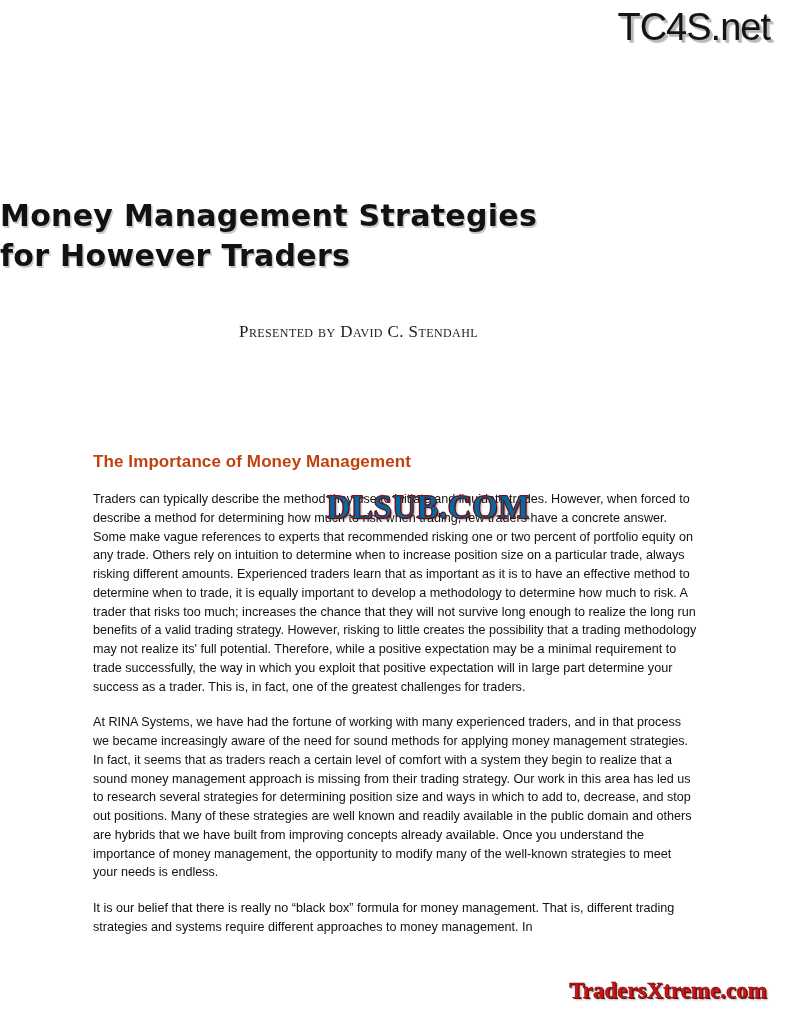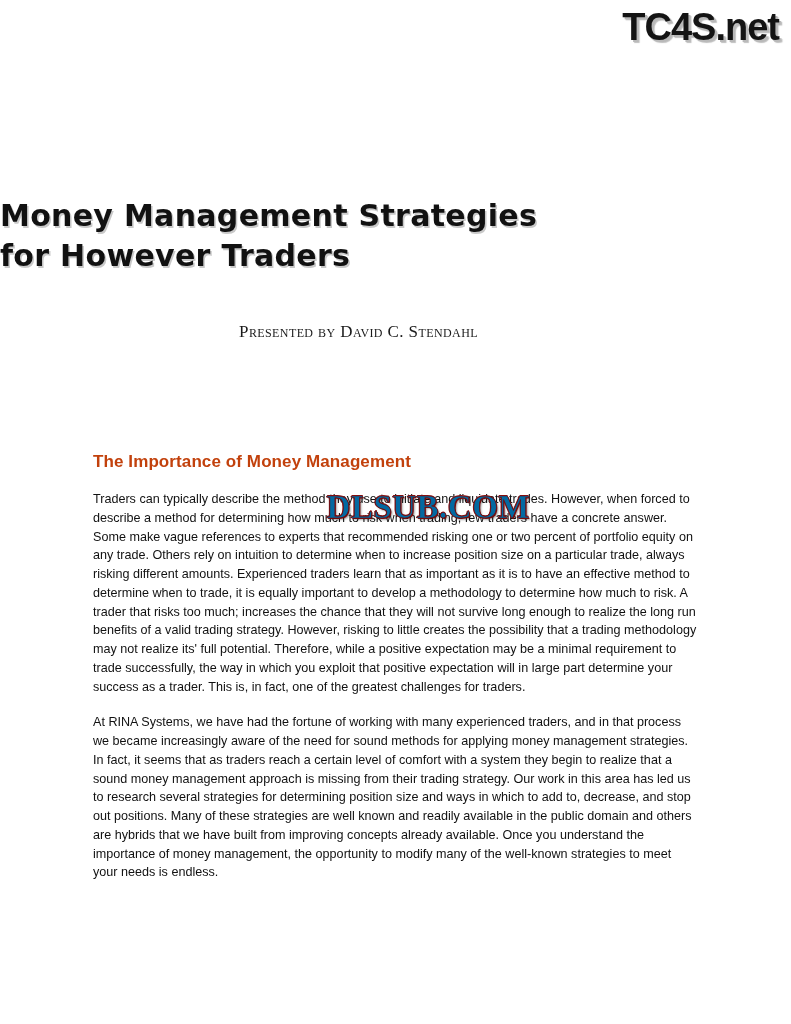--- a/index.html
+++ b/index.html
@@ -19,23 +19,23 @@
   .page {
     position: absolute;
     inset: 0;
     background: #ffffff;
   }
 
   
   .watermark-top {
     position: absolute;
     top: 6px;
-    right: 12px;
+    right: 21px;
     font-family: "Liberation Sans", sans-serif;
-    font-weight: bold;
+    font-weight: normal;
     font-size: 38px;
     letter-spacing: -1px;
     color: #141414;
     text-shadow: 2px 2px 0 #b9b9b9, 3px 3px 1px rgba(0,0,0,0.25);
   }
 
   
   .title-block {
     position: absolute;
     top: 196px;
@@ -135,18 +135,20 @@
       <span class="line2">for However Traders</span>
     </div>
   </div>
 
   <div class="presented-by">Presented by David C. Stendahl</div>
 
   <div class="content">
     <h2 class="section-heading">The Importance of Money Management</h2>
     <p class="para">Traders can typically describe the method they use to initiate and liquidate trades.  However, when forced to describe a method for determining how much to risk when trading, few traders have a concrete answer.  Some make vague references to experts that recommended risking one or two percent of portfolio equity on any trade.  Others rely on intuition to determine when to increase position size on a particular trade, always risking different amounts. Experienced traders learn that as important as it is to have an effective method to determine when to trade, it is equally important to develop a methodology to determine how much to risk.  A trader that risks too much; increases the chance that they will not survive long enough to realize the long run benefits of a valid trading strategy.  However, risking to little creates the possibility that a trading methodology may not realize its' full potential.  Therefore, while a positive expectation may be a minimal requirement to trade successfully, the way in which you exploit that positive expectation will in large part determine your success as a trader. This is, in fact, one of the greatest challenges for traders.</p>
     <p class="para">At RINA Systems, we have had the fortune of working with many experienced traders, and in that process we became increasingly aware of the need for sound methods for applying money management strategies. In fact, it seems that as traders reach a certain level of comfort with a system they begin to realize that a sound money management approach is missing from their trading strategy. Our work in this area has led us to research several strategies for determining position size and ways in which to add to, decrease, and stop out positions.  Many of these strategies are well known and readily available in the public domain and others are hybrids that we have built from improving concepts already available.  Once you understand the importance of money management, the opportunity to modify many of the well-known strategies to meet your needs is endless.</p>
+    <p class="para">It is our belief that there is really no “black box” formula for money management.  That is, different trading strategies and systems require different approaches to money management.  In</p>
   </div>
 
   <div class="watermark-center">DLSUB.COM</div>
 
+  <div class="watermark-bottom">TradersXtreme.com</div>
 
 </div>
 
 </body></html>

